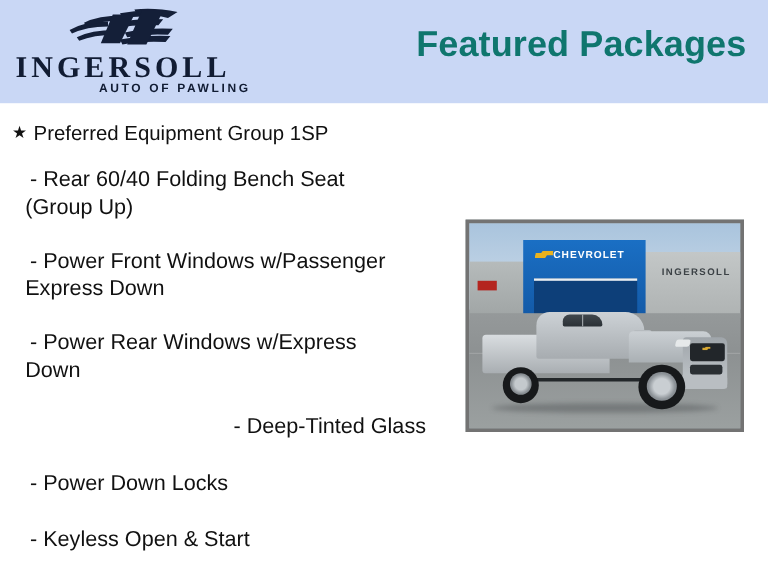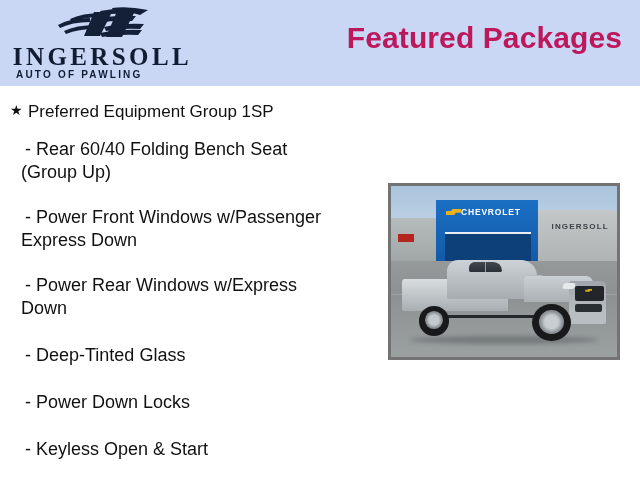--- a/index.html
+++ b/index.html
@@ -25,28 +25,28 @@
     position:absolute; left:56px; top:4px; width:98px; height:34px;
   }
   .brand-name {
     position:absolute; left:0; top:42px; width:205px;
     text-align:center;
     font-size:25px; font-weight:700; color:#111c33;
     letter-spacing:3.4px; line-height:26px;
     font-family:"Liberation Serif", serif;
   }
   .brand-sub {
-    position:absolute; left:16px; top:67px; width:205px;
-    text-align:left;
+    position:absolute; left:4px; top:67px; width:205px;
+    text-align:right;
     font-size:10px; font-weight:700; color:#111c33;
     letter-spacing:2.2px; line-height:12px;
   }
   .header-title {
     position:absolute; right:18px; top:21px;
-    font-size:30px; font-weight:700; color:#be185d;
+    font-size:30px; font-weight:700; color:#0f766e;
     letter-spacing:0.1px; line-height:34px;
     white-space:nowrap;
   }
 
   
   .specs {
     position:absolute; left:0; top:86px; width:370px; height:394px;
   }
   .spec-heading {
     position:absolute; left:10px; top:13px;
@@ -247,21 +247,21 @@
     <div class="spec-item" style="top:120px;">
       <span>- Power Front Windows w/Passenger</span>
       <span class="cont">Express Down</span>
     </div>
 
     <div class="spec-item" style="top:188px;">
       <span>- Power Rear Windows w/Express</span>
       <span class="cont">Down</span>
     </div>
 
-    <div class="spec-item" style="top:258px;">
+    <div class="spec-item" style="top:258px;text-align:right;">
       <span>- Deep-Tinted Glass</span>
     </div>
 
     <div class="spec-item" style="top:305px;">
       <span>- Power Down Locks</span>
     </div>
 
     <div class="spec-item" style="top:352px;">
       <span>- Keyless Open &amp; Start</span>
     </div>

